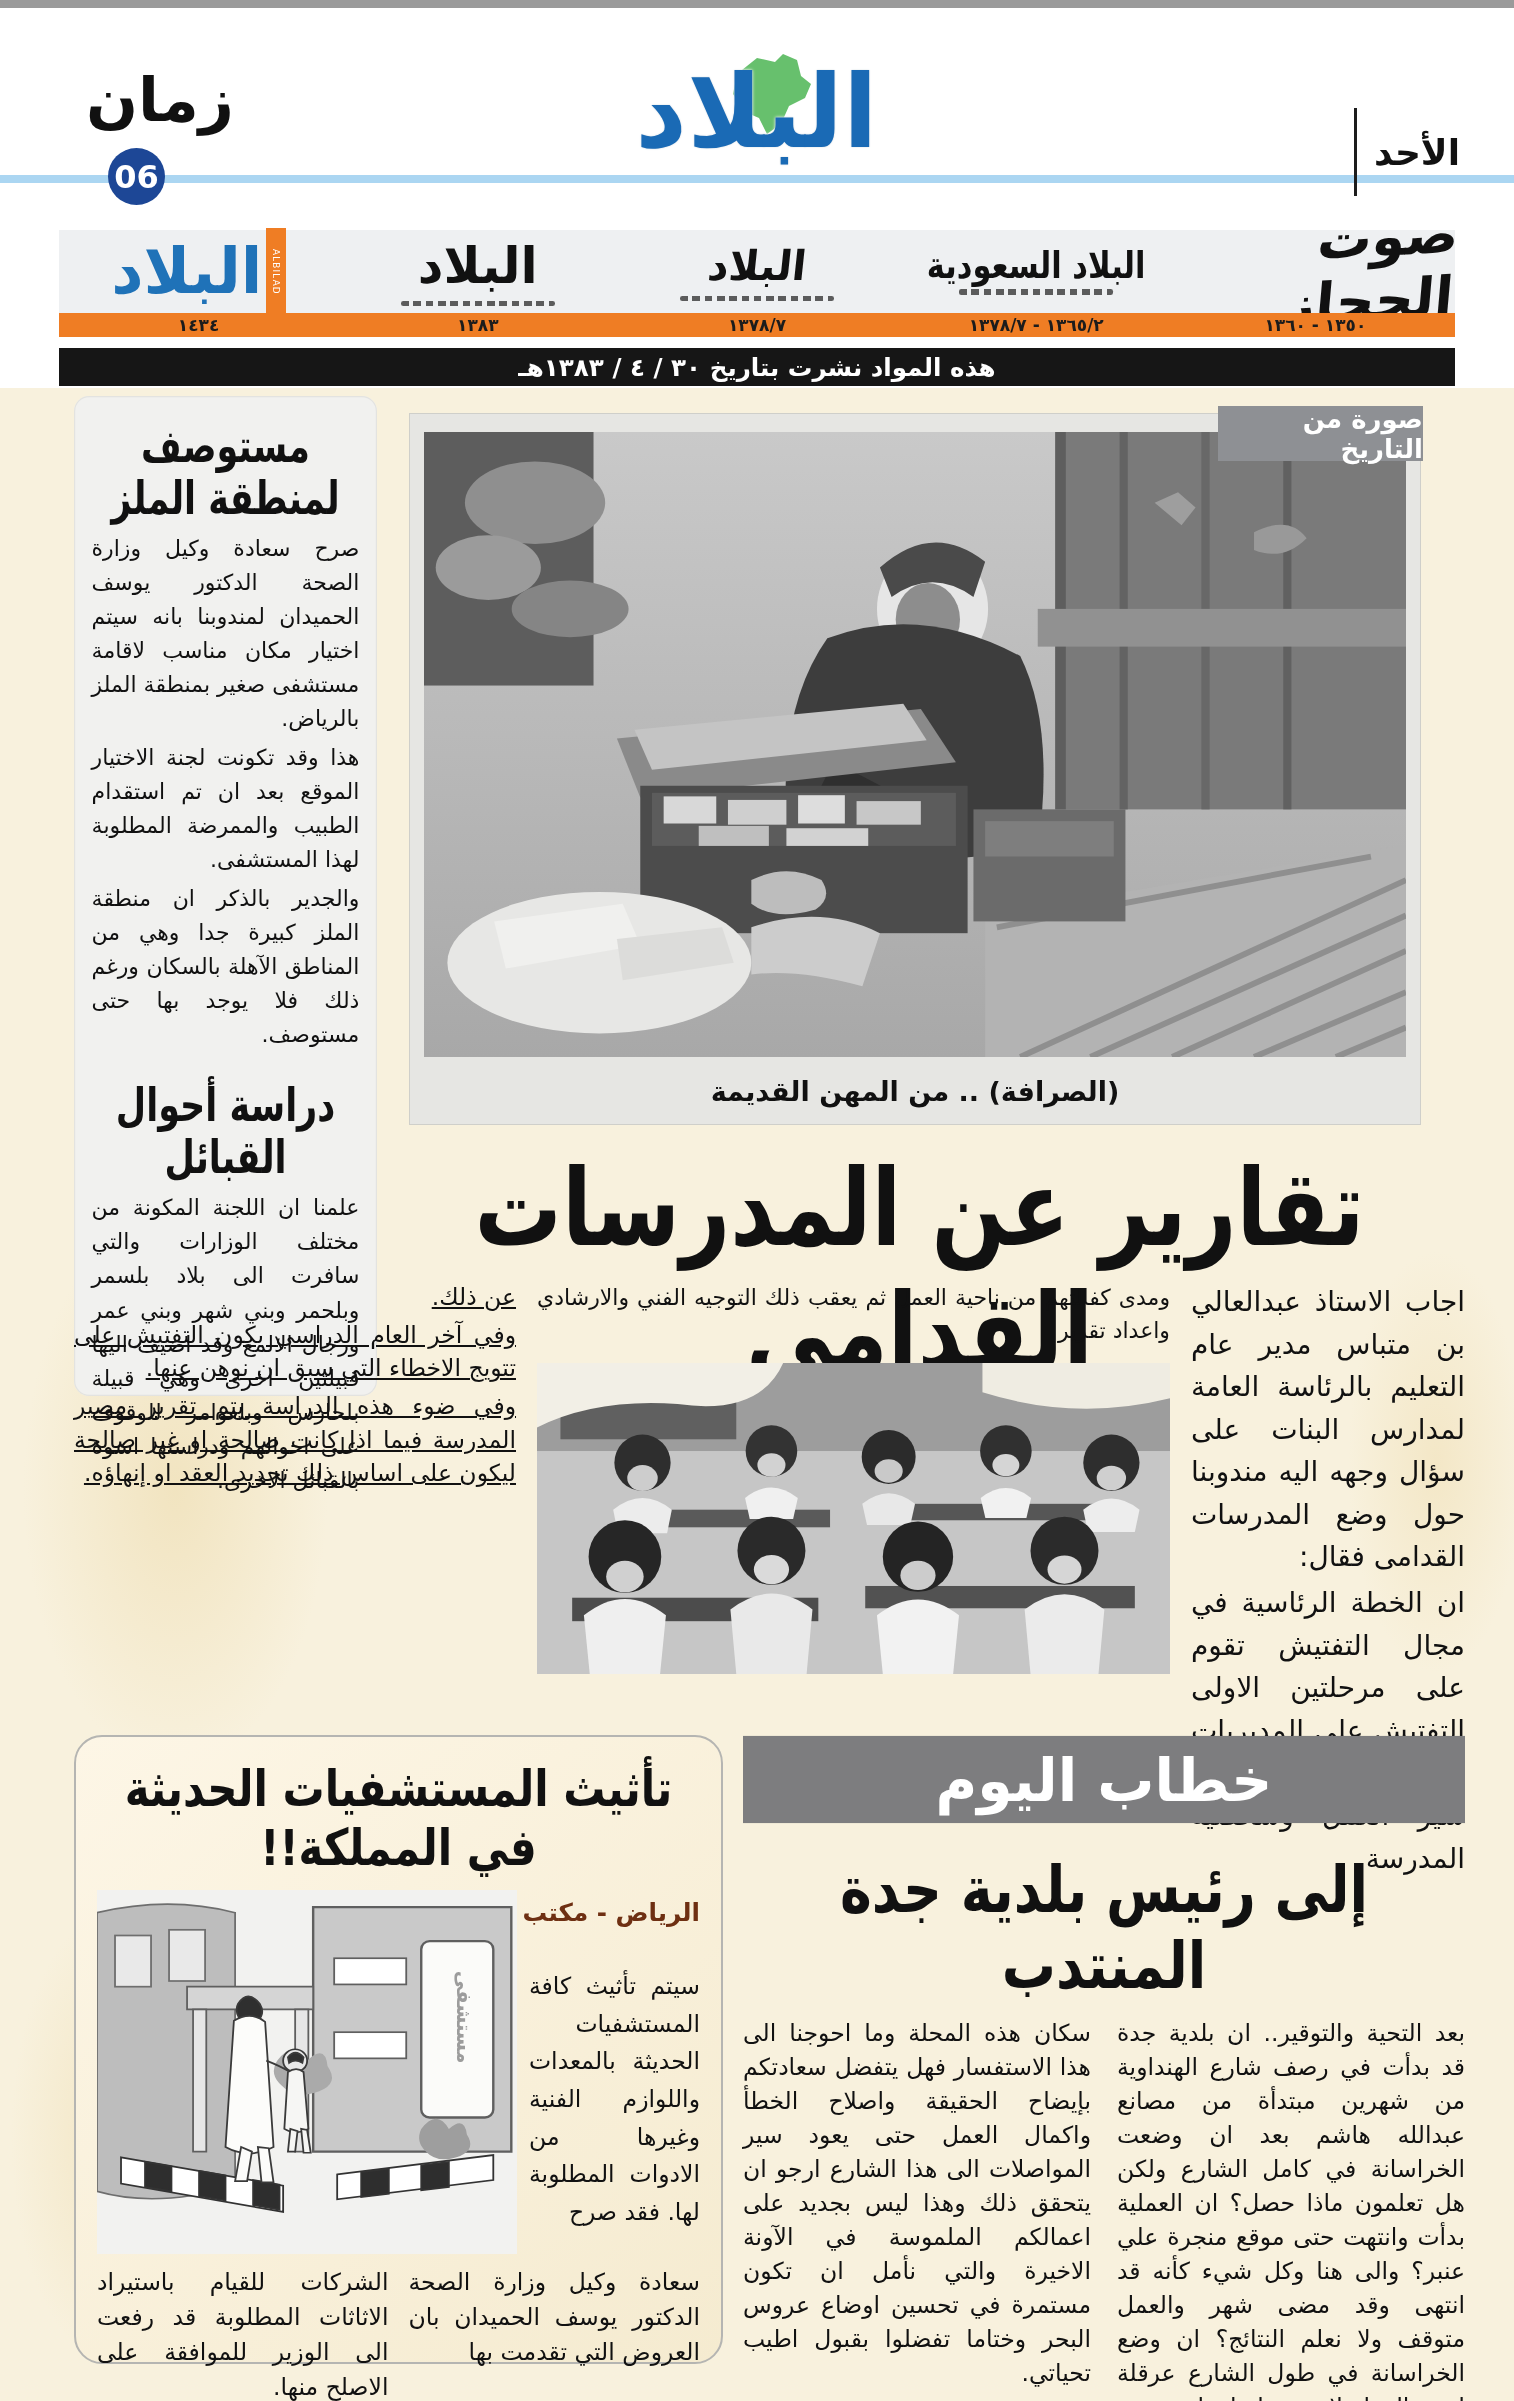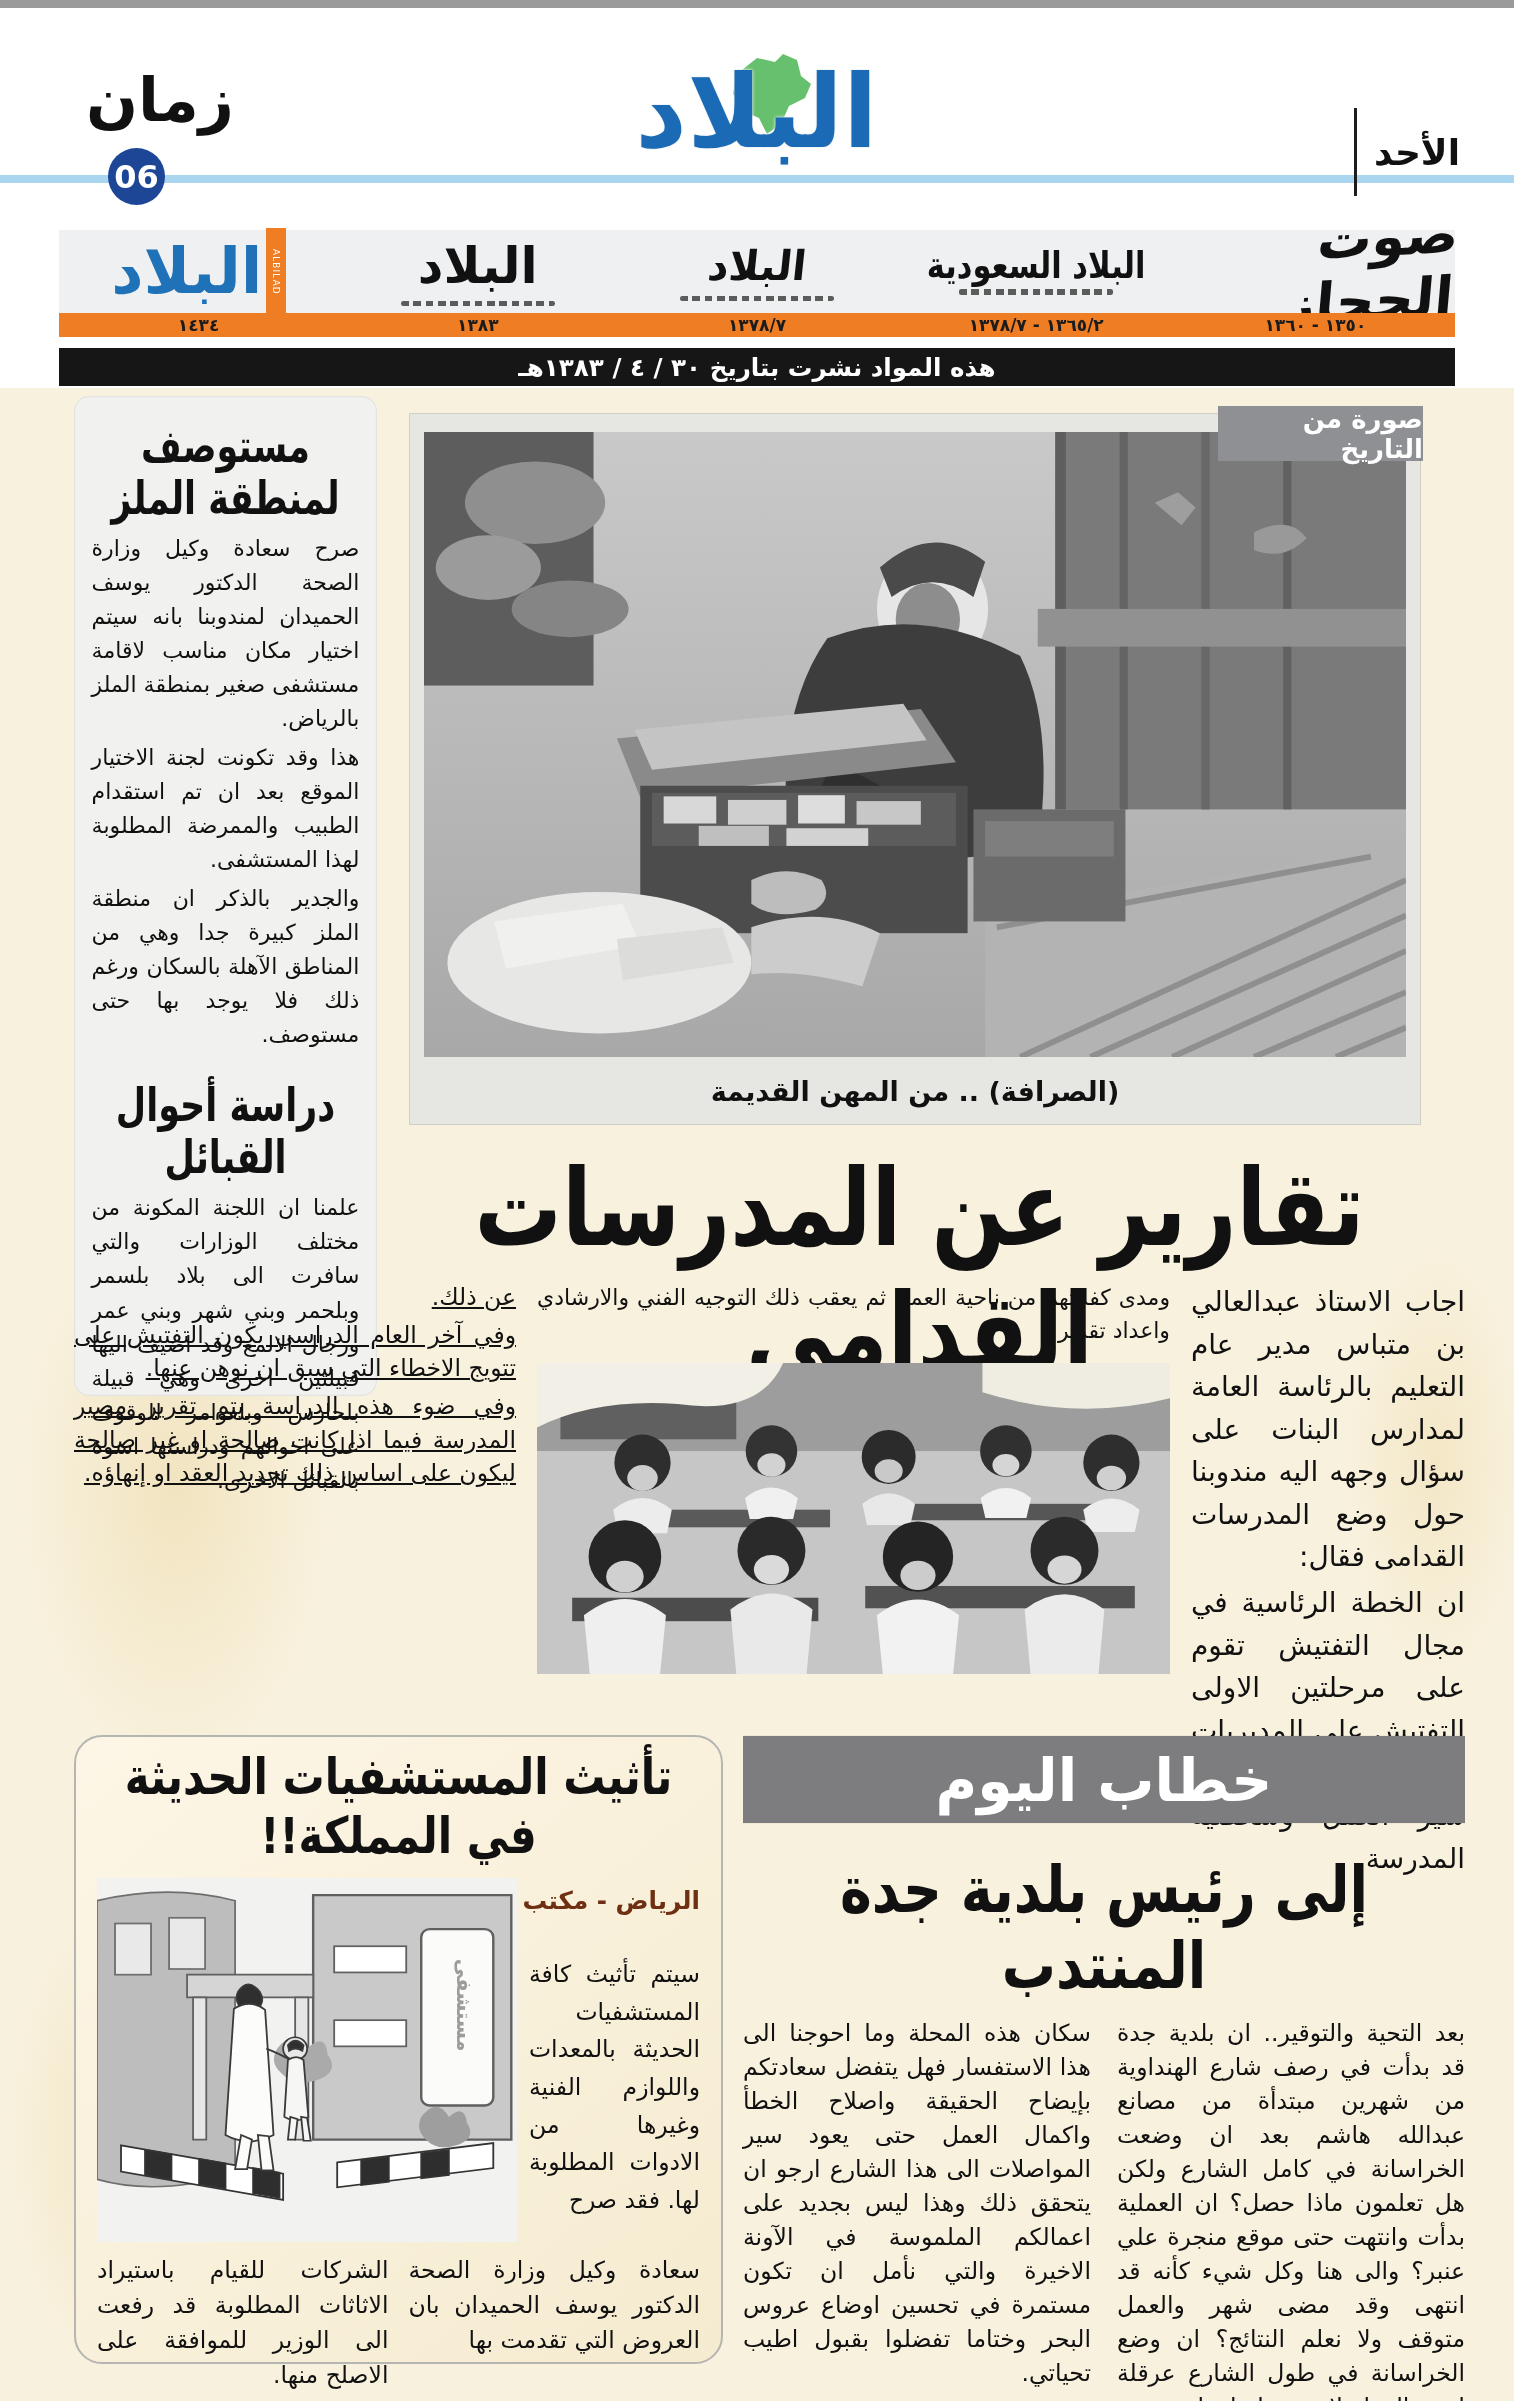--- a/index.html
+++ b/index.html
@@ -71,21 +71,21 @@
   .schools-col-r p{margin:0 0 3.5px;}
   .schools-col-m{width:633px;display:flex;flex-direction:column;}
   .schools-mid-text{font-size:22px;line-height:1.52;text-align:justify;margin:0 0 15.2px;}
   .schools-col-m svg{width:100%;height:311px;display:block;}
   .schools-col-l{flex:1;font-size:23.5px;line-height:1.42;text-align:justify;text-decoration:underline;}
   .schools-col-l p{margin:0 0 4.7px;}
 
   
   .hospitals-box{position:absolute;top:1727px;left:75px;width:649px;height:629px;
     border:2.9px solid #b5b5b2;border-radius:28px;background:linear-gradient(140deg,#fdf6e6,#f5ebd0);
-    padding:10px 21px;box-sizing:border-box;}
+    padding:22px 21px;box-sizing:border-box;}
   .hospitals-headline{font-size:42px;font-weight:bold;text-align:center;letter-spacing:-1.8px;
     transform:scaleY(1.2);transform-origin:top;margin:0 0 33px;}
   .hospitals-mid{display:flex;gap:11.7px;}
   .hospitals-side{width:171px;display:flex;flex-direction:column;}
   .hospitals-byline{font-size:24.6px;font-weight:bold;color:#6e2f12;margin:8.2px 0 41px;white-space:nowrap;}
   .hospitals-intro{font-size:23.5px;line-height:1.6;text-align:justify;}
   .cartoon{flex:1;height:364px;}
   .cartoon svg{width:100%;height:100%;display:block;}
   .hospitals-bottom{display:flex;gap:20px;margin-top:10.6px;}
   .hospitals-bottom div{flex:1;font-size:23.5px;line-height:1.5;text-align:justify;}

